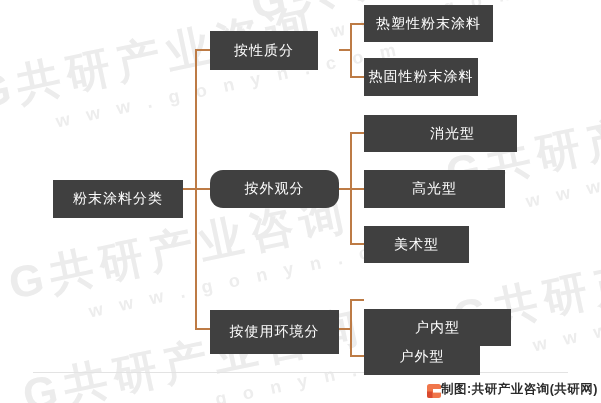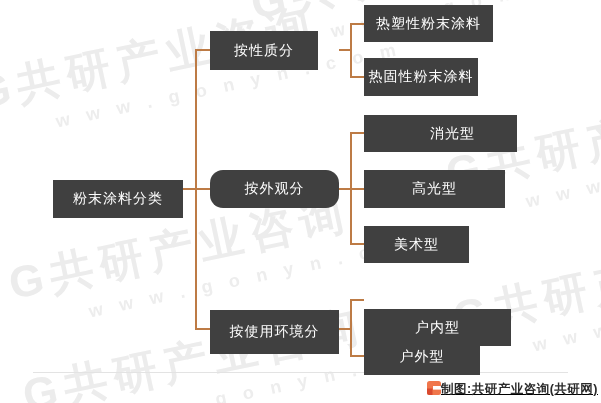--- a/index.html
+++ b/index.html
@@ -54,21 +54,21 @@
   .n-l0  {left:364px;top:5px;  width:129px;height:37px;}
   .n-l1  {left:364px;top:58px; width:114px;height:38px;}
   .n-l2  {left:364px;top:115px;width:129px;height:37px;padding-left:24px;}
   .n-l3  {left:364px;top:170px;width:141px;height:38px;}
   .n-l4  {left:364px;top:226px;width:105px;height:37px;}
   .n-l5  {left:364px;top:282px;width:147px;height:37px;margin-top:27px;}
   .n-l6  {left:364px;top:338px;width:116px;height:37px;}
   
   .footer{
     position:absolute;right:3px;top:381px;z-index:4;
-    display:flex;align-items:flex-start;text-decoration:underline;
+    display:flex;align-items:flex-end;
   }
   .credit{font-size:12.5px;font-weight:bold;color:#2b2b2b;letter-spacing:0.5px;}
   .logo{width:14px;height:14px;display:block;}
 </style>
 </head>
 <body>
 
 <div class="wm-layer">
   <div class="wm-tile" style="left:-25px;top:28px;">
     <div class="wm-brand">G共研产业咨询</div>

